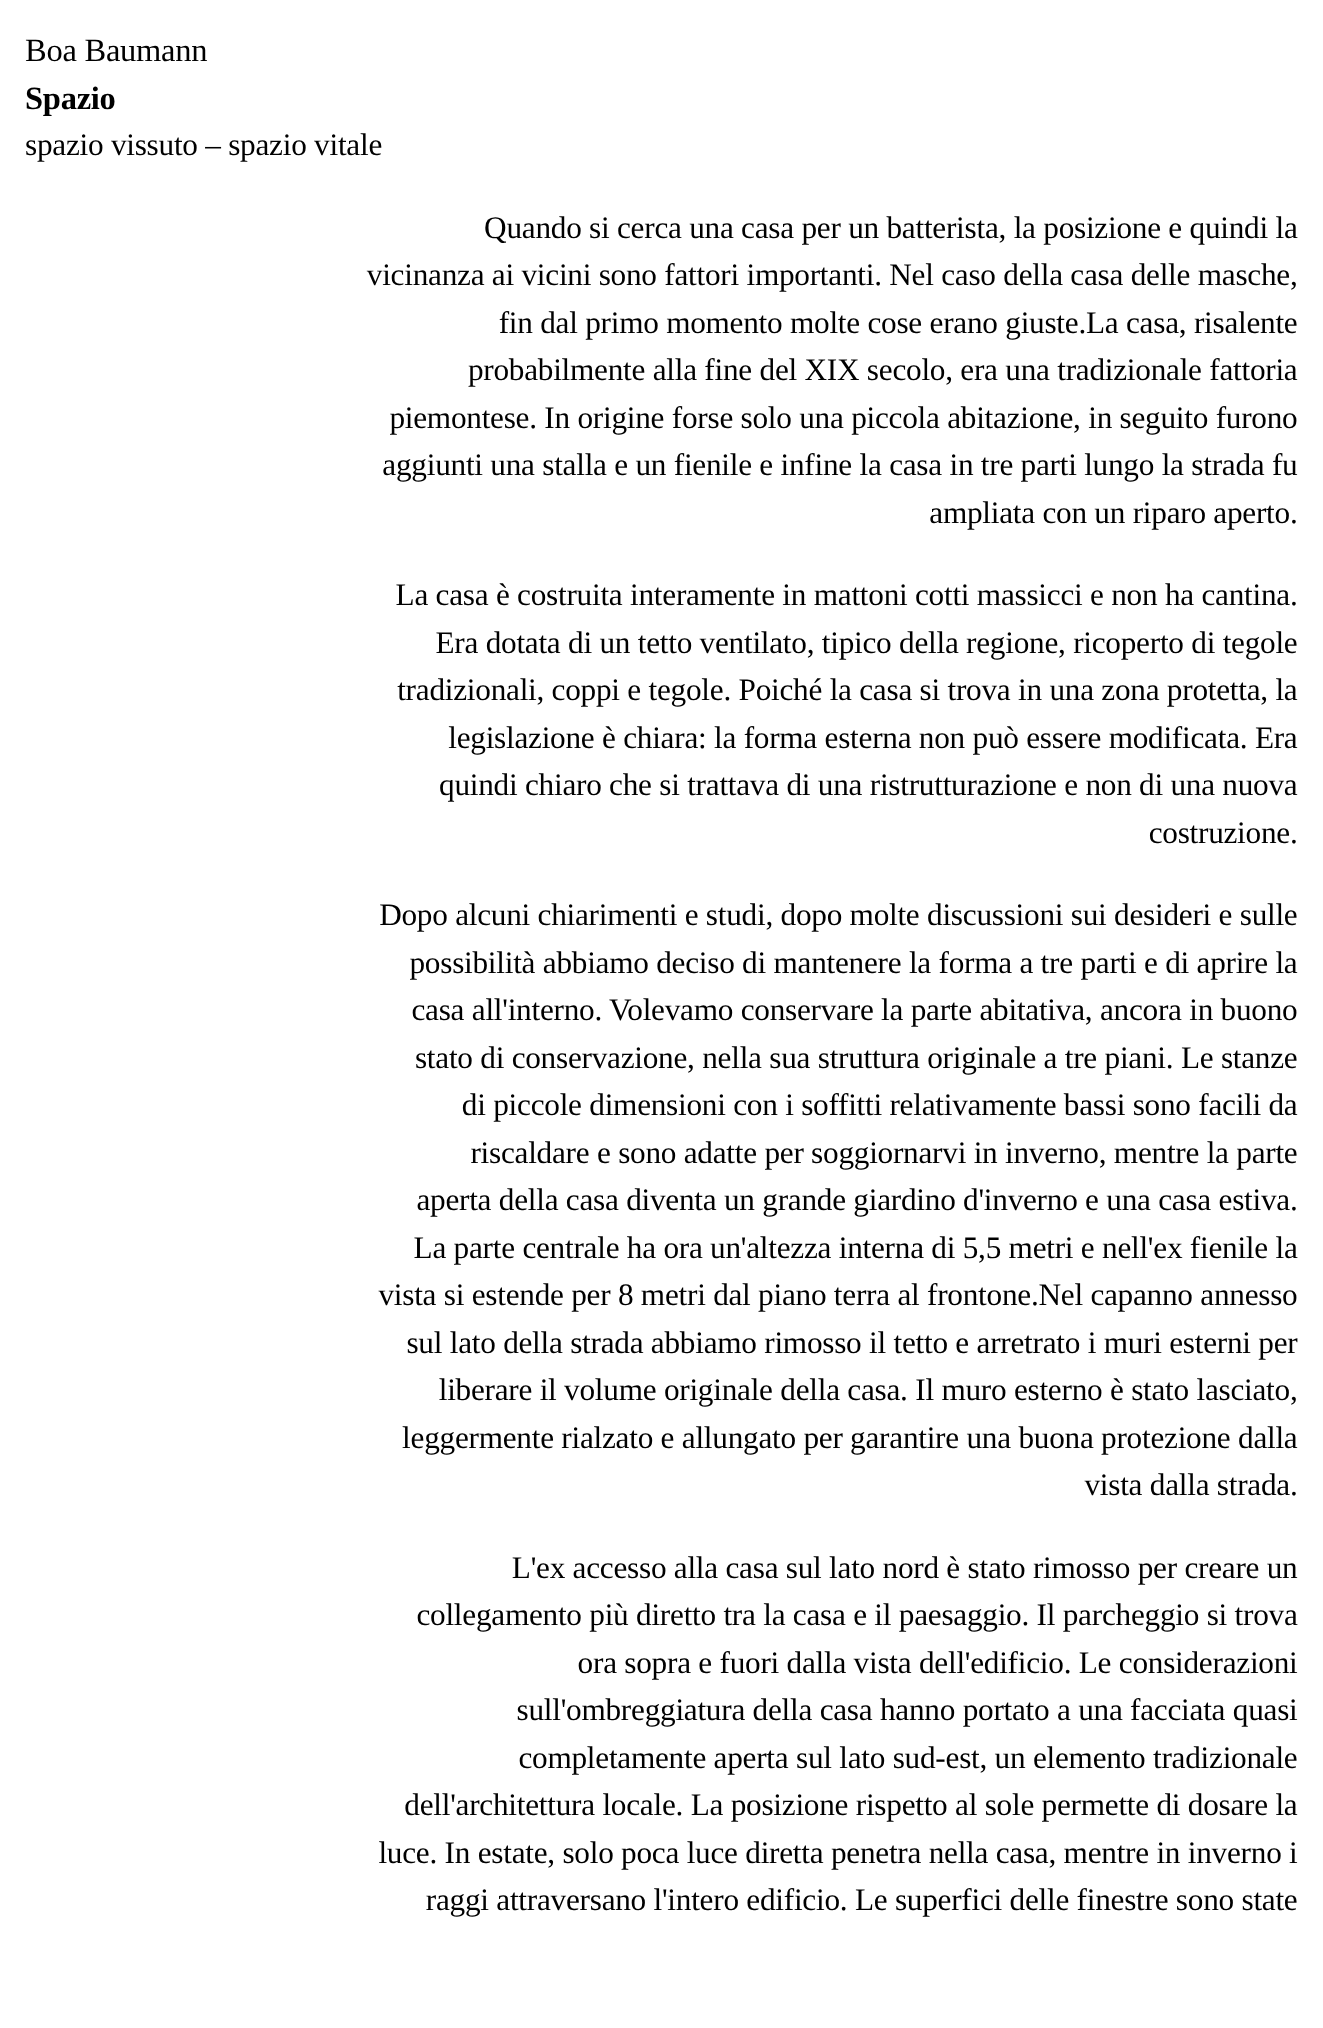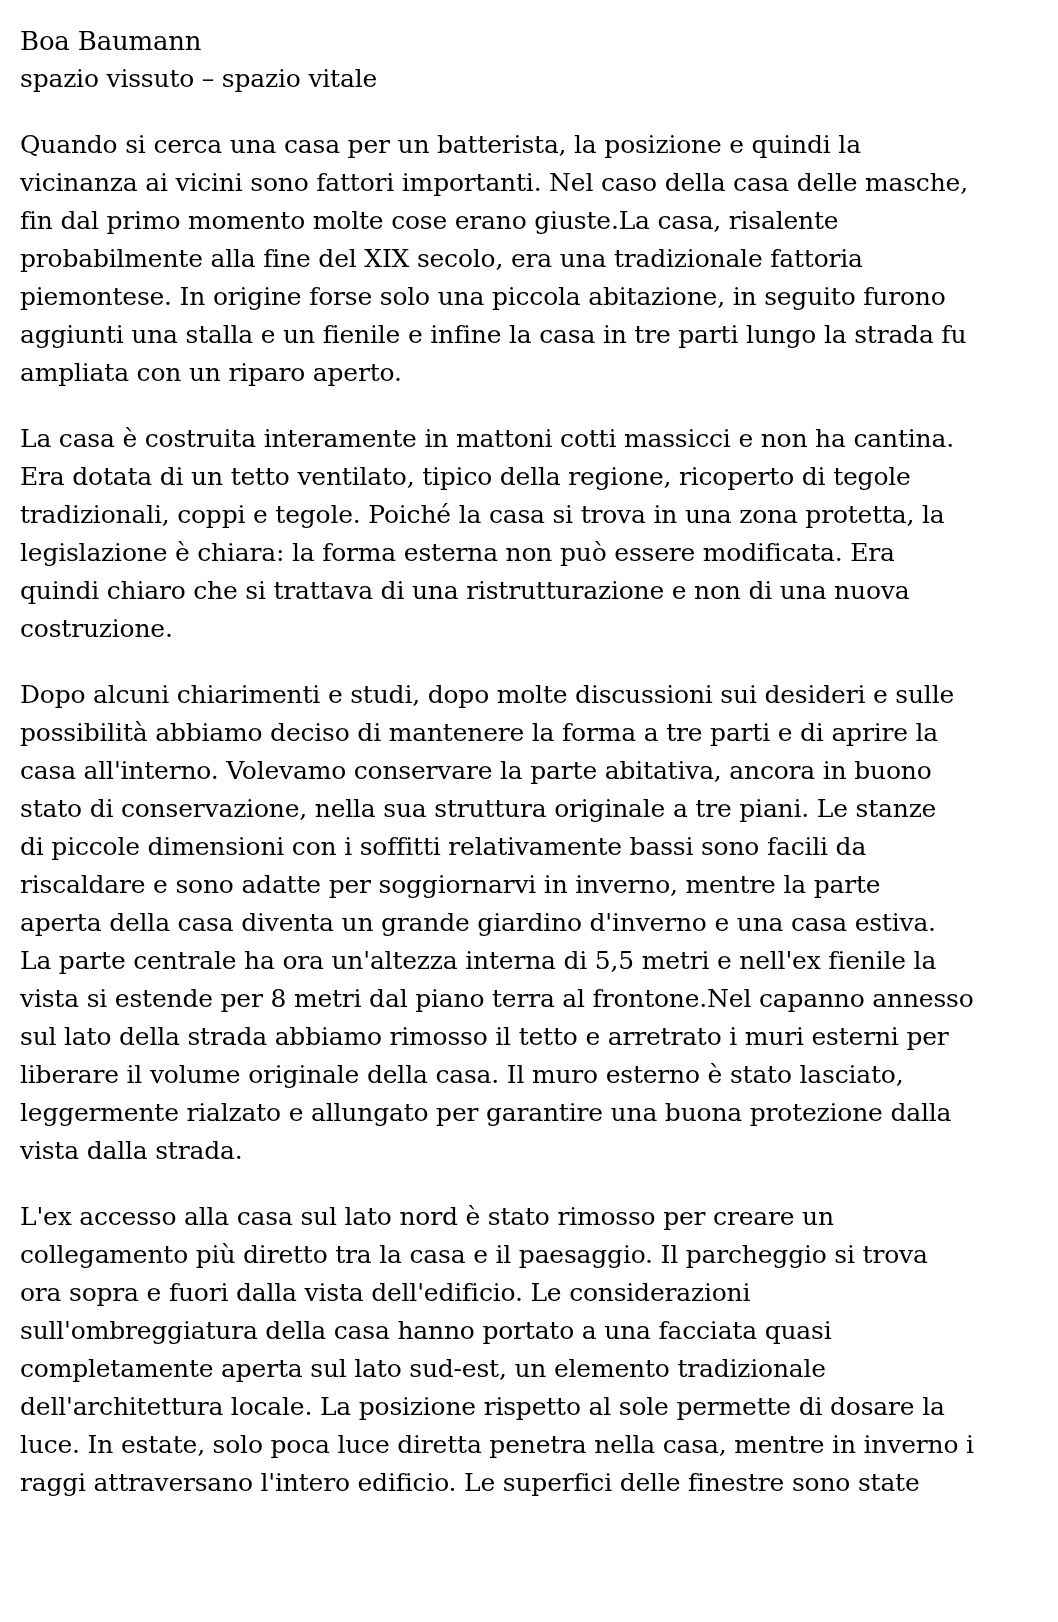--- a/index.html
+++ b/index.html
@@ -13,20 +13,21 @@
     overflow: hidden;
     font-family: "DejaVu Serif", "Liberation Serif", serif;
     color: #000000;
   }
   .page {
     box-sizing: border-box;
     width: 1058px;
     height: 1224px;
     padding: 22px 20px 0 20px;
     background: #ffffff;
+    font-family: Liberation Serif, serif;
   }
   .author {
     font-size: 26px;
     line-height: 38px;
     letter-spacing: -0.2px;
   }
   .doc-title {
     font-size: 26px;
     line-height: 38px;
     font-weight: bold;
@@ -37,27 +38,29 @@
     line-height: 38px;
     letter-spacing: -0.2px;
   }
   .para {
     font-size: 25px;
     line-height: 38px;
     margin: 28px 0 0 0;
     letter-spacing: -0.2px;
     white-space: pre-line;
     max-width: 1018px;
+    text-align: right;
   }
 </style>
 </head>
 <body>
 
 <div class="page">
   <div class="author">Boa Baumann</div>
+  <div class="doc-title">Spazio</div>
   <div class="subtitle">spazio vissuto – spazio vitale</div>
   <p class="para">Quando si cerca una casa per un batterista, la posizione e quindi la
 vicinanza ai vicini sono fattori importanti. Nel caso della casa delle masche,
 fin dal primo momento molte cose erano giuste.La casa, risalente
 probabilmente alla fine del XIX secolo, era una tradizionale fattoria
 piemontese. In origine forse solo una piccola abitazione, in seguito furono
 aggiunti una stalla e un fienile e infine la casa in tre parti lungo la strada fu
 ampliata con un riparo aperto.</p>
   <p class="para">La casa è costruita interamente in mattoni cotti massicci e non ha cantina.
 Era dotata di un tetto ventilato, tipico della regione, ricoperto di tegole

